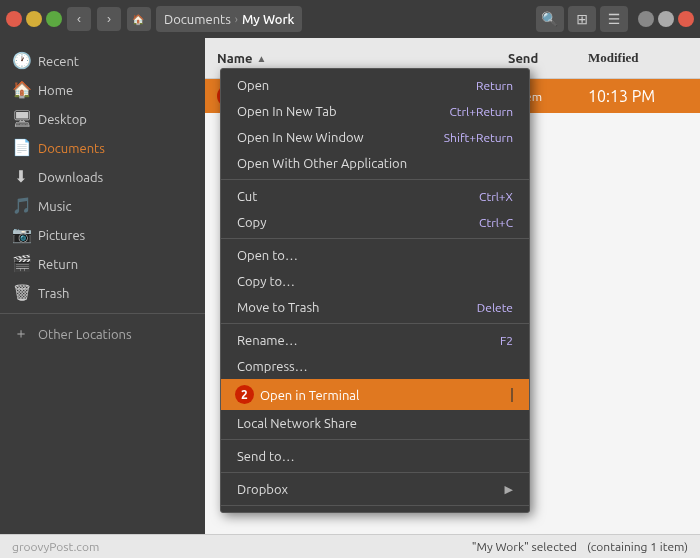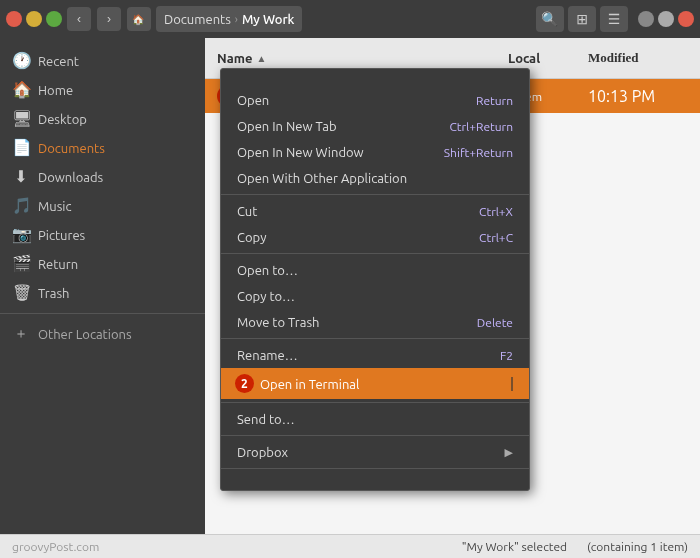--- a/index.html
+++ b/index.html
@@ -153,21 +153,21 @@
     .context-menu {
       position: absolute;
       top: 30px;
       left: 15px;
       width: 310px;
       background: #3a3a3a;
       border: 1px solid #555;
       border-radius: 3px;
       box-shadow: 3px 3px 12px rgba(0,0,0,0.5);
       z-index: 100;
-      padding: 18px 0;
+      padding: 3px 0;
     }
     .cm-item {
       display: flex;
       justify-content: space-between;
       align-items: center;
       padding: 6px 16px;
       color: #ddd;
       cursor: pointer;
       font-size: 13px;
     }
@@ -198,21 +198,21 @@
     .statusbar {
       height: 24px;
       background: #e8e8e8;
       border-top: 1px solid #ccc;
       display: flex;
       align-items: center;
       justify-content: flex-end;
       padding: 0 12px;
       font-size: 12px;
       color: #444;
-      gap: 20px;
+      gap: 10px;
     }
     .statusbar .brand {
       color: #999;
       font-size: 12px;
       margin-right: auto;
     }
   </style>
 </head>
 <body>
 
@@ -289,21 +289,21 @@
     </div>
   </div>
 
   <div class="file-area">
 
     <div class="file-header">
       <div class="col-name">
         <span>Name</span>
         <span class="sort-arrow">▲</span>
       </div>
-      <div class="col-size">Local</div>
+      <div class="col-size">Send</div>
       <div class="col-modified">Modified</div>
     </div>
 
     <div class="file-row" style="position:relative;">
       <span class="badge">1</span>
       <span class="file-icon">📁</span>
       <span class="file-name">My Work</span>
       <span class="file-size">1 item</span>
       <span class="file-modified">10:13 PM</span>
     </div>
@@ -342,25 +342,31 @@
       </div>
       <div class="cm-item">
         <span>Move to Trash</span>
         <span class="cm-shortcut">Delete</span>
       </div>
       <div class="cm-divider"></div>
       <div class="cm-item">
         <span>Rename…</span>
         <span class="cm-shortcut">F2</span>
       </div>
+      <div class="cm-item">
+        <span>Compress…</span>
+      </div>
 
       <div class="cm-item highlighted" style="position:relative; padding-left: 14px;">
         <span class="badge" style="margin-right:6px; width:19px; height:19px; font-size:12px;">2</span>
         <span style="flex:1;">Open in Terminal</span>
         <span style="display:inline-block; width:10px; height:14px; border-right: 2px solid #333; margin-left:4px; vertical-align:middle; opacity:0.6;"></span>
+      </div>
+      <div class="cm-item">
+        <span>Local Network Share</span>
       </div>
       <div class="cm-divider"></div>
       <div class="cm-item">
         <span>Send to…</span>
       </div>
       <div class="cm-divider"></div>
       <div class="cm-item">
         <span>Dropbox</span>
         <span class="cm-arrow">▶</span>
       </div>

